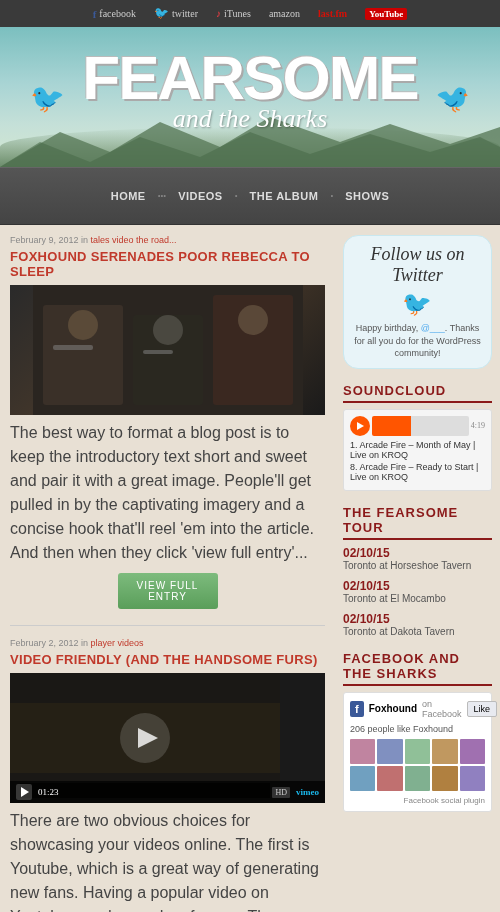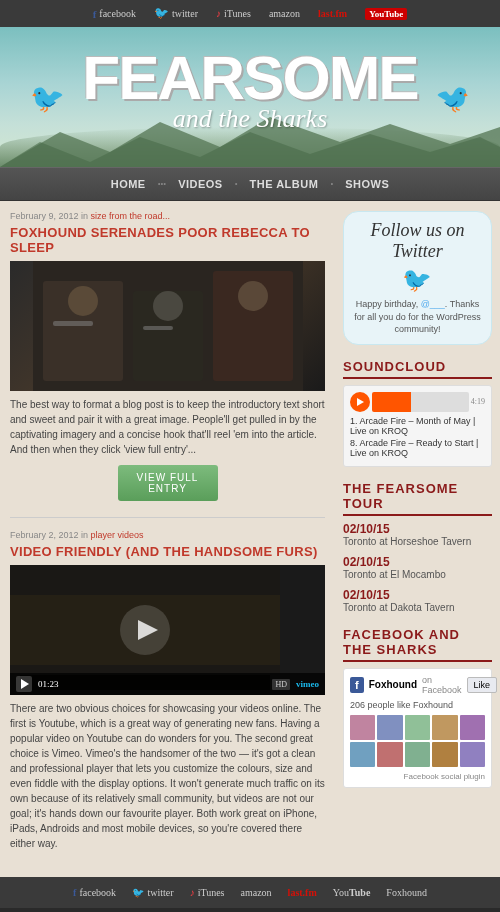--- a/index.html
+++ b/index.html
@@ -15,36 +15,36 @@
     
     .hero-header { background: linear-gradient(180deg, #7bbfbf 0%, #a8d4d4 40%, #c5e0d8 70%, #d4e8d0 100%); padding: 20px 10px 10px; text-align: center; position: relative; min-height: 140px; overflow: hidden; }
     .hero-header::before { content: ''; position: absolute; bottom: 0; left: 0; right: 0; height: 40px; background: linear-gradient(180deg, transparent 0%, #6b8c6b 100%); border-radius: 50% 50% 0 0 / 20px 20px 0 0; }
     .hero-title { font-size: 62px; font-weight: 900; color: #fff; text-shadow: 2px 2px 0 #aaa, -1px -1px 0 #bbb; letter-spacing: -2px; line-height: 1; font-family: Impact, Arial Black, sans-serif; position: relative; z-index: 1; }
     .hero-subtitle { font-size: 26px; color: #fff; font-style: italic; font-family: 'Brush Script MT', cursive; text-shadow: 1px 1px 2px rgba(0,0,0,0.3); position: relative; z-index: 1; margin-top: -5px; }
     .bird-left { position: absolute; left: 30px; top: 55px; font-size: 28px; z-index: 2; }
     .bird-right { position: absolute; right: 30px; top: 55px; font-size: 28px; z-index: 2; transform: scaleX(-1); }
 
     
     .main-nav { background: linear-gradient(180deg, #555 0%, #444 100%); display: flex; align-items: center; justify-content: center; padding: 0; border-top: 1px solid #666; border-bottom: 1px solid #333; }
-    .main-nav a { color: #ddd; font-size: 11px; font-weight: bold; text-decoration: none; padding: 10px 12px; letter-spacing: 0.5px; text-transform: uppercase; font-family: Arial, sans-serif; }
+    .main-nav a { color: #ddd; font-size: 11px; font-weight: bold; text-decoration: none; padding: 22px 12px; letter-spacing: 0.5px; text-transform: uppercase; font-family: Arial, sans-serif; }
     .main-nav .dot { color: #888; font-size: 8px; }
 
     
     .content-wrapper { display: flex; gap: 0; padding: 0; }
     .main-column { flex: 1; padding: 10px 10px; }
     .sidebar { width: 165px; padding: 10px 8px; flex-shrink: 0; }
 
     
     .post { margin-bottom: 16px; }
     .post-meta { font-size: 9px; color: #888; margin-bottom: 4px; font-family: Arial, sans-serif; }
     .post-category { color: #c0392b; }
     .post-title { font-size: 13px; font-weight: bold; color: #c0392b; text-transform: uppercase; margin-bottom: 6px; font-family: Arial, sans-serif; letter-spacing: 0.3px; }
     .post-image { width: 100%; height: 130px; background: #333; margin-bottom: 6px; position: relative; overflow: hidden; }
     .post-image-inner { width: 100%; height: 100%; background: linear-gradient(135deg, #2a2a2a 0%, #4a3a2a 50%, #1a1a1a 100%); display: flex; align-items: center; justify-content: center; }
-    .post-text { font-size: 10px; color: #444; line-height: 1.5; margin-bottom: 6px; font-family: Arial, sans-serif; }
+    .post-text { font-size: 16px; color: #444; line-height: 1.5; margin-bottom: 6px; font-family: Arial, sans-serif; }
     .view-full-btn { display: block; width: 100px; margin: 8px auto; background: linear-gradient(180deg, #7dbb7d 0%, #5a9e5a 100%); color: #fff; text-align: center; padding: 7px 10px; font-size: 10px; text-decoration: none; border-radius: 3px; text-transform: uppercase; letter-spacing: 1px; font-family: Arial, sans-serif; cursor: pointer; }
     .divider { border: none; border-top: 1px solid #ccc; margin: 12px 0; }
 
     
     .video-frame { width: 100%; height: 130px; background: #1a1a1a; position: relative; display: flex; align-items: center; justify-content: center; margin-bottom: 6px; }
     .video-overlay { position: absolute; bottom: 0; left: 0; right: 0; height: 22px; background: rgba(0,0,0,0.7); display: flex; align-items: center; padding: 0 6px; gap: 6px; }
     .video-play-btn { width: 16px; height: 16px; background: rgba(255,255,255,0.2); border-radius: 2px; display: flex; align-items: center; justify-content: center; }
     .video-play-triangle { width: 0; height: 0; border-top: 5px solid transparent; border-bottom: 5px solid transparent; border-left: 8px solid #fff; margin-left: 2px; }
     .video-time { color: #fff; font-size: 9px; }
     .hd-badge { background: #333; color: #ccc; font-size: 8px; padding: 1px 3px; border-radius: 1px; margin-left: auto; }
@@ -149,21 +149,21 @@
   <a href="#">SHOWS</a>
 </nav>
 
 <div class="content-wrapper">
 
   <main class="main-column">
 
     <article class="post">
       <div class="post-meta">
         <span>February 9, 2012</span> in
-        <span class="post-category">size from the road...</span>
+        <span class="post-category">tales video the road...</span>
       </div>
       <div class="post-title">FOXHOUND SERENADES POOR REBECCA TO SLEEP</div>
       <div class="post-image">
         <div class="post-image-inner">
 
           <svg width="270" height="130" viewBox="0 0 270 130">
             <rect width="270" height="130" fill="#2a2520"></rect>
             <rect x="10" y="20" width="80" height="100" rx="3" fill="#3a3028"></rect>
             <rect x="100" y="30" width="70" height="90" rx="3" fill="#2a2820"></rect>
             <rect x="180" y="10" width="80" height="110" rx="3" fill="#3a2820"></rect>

